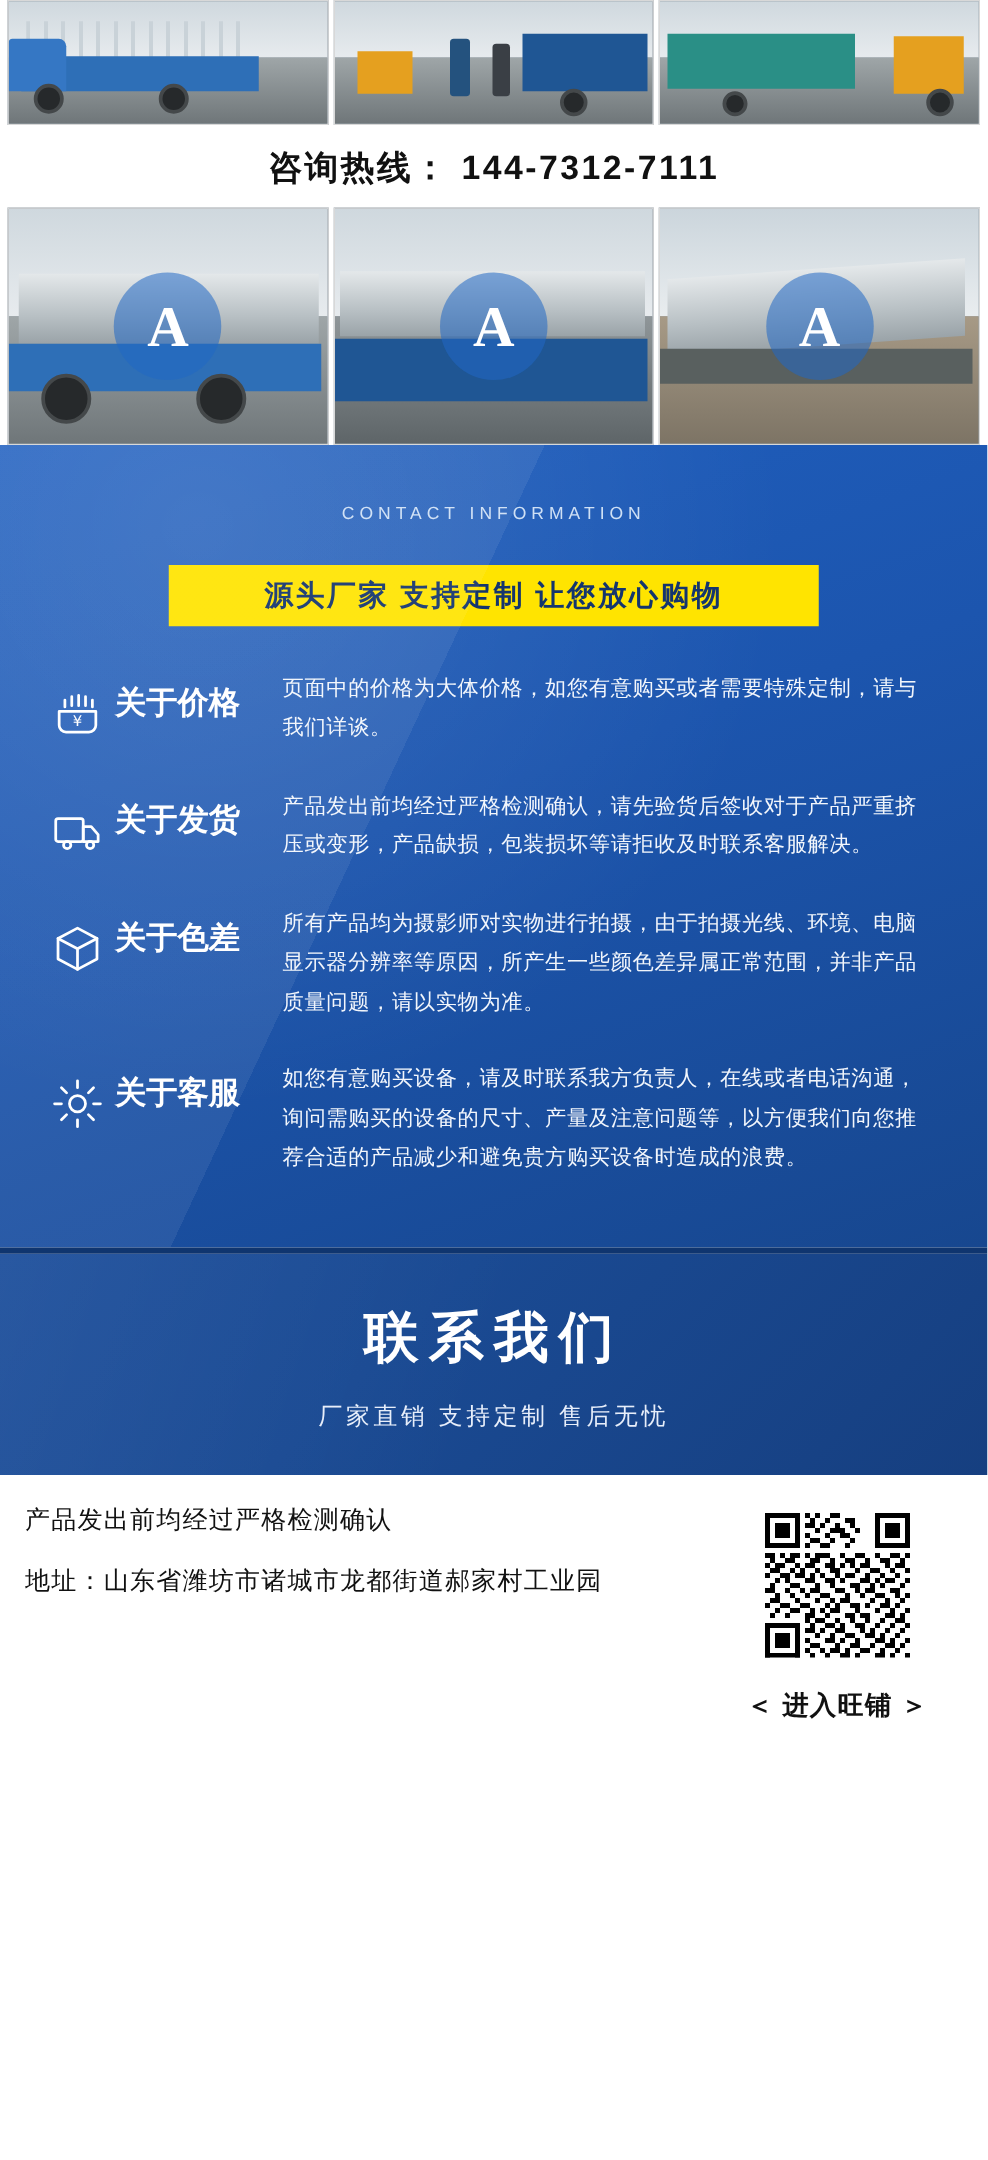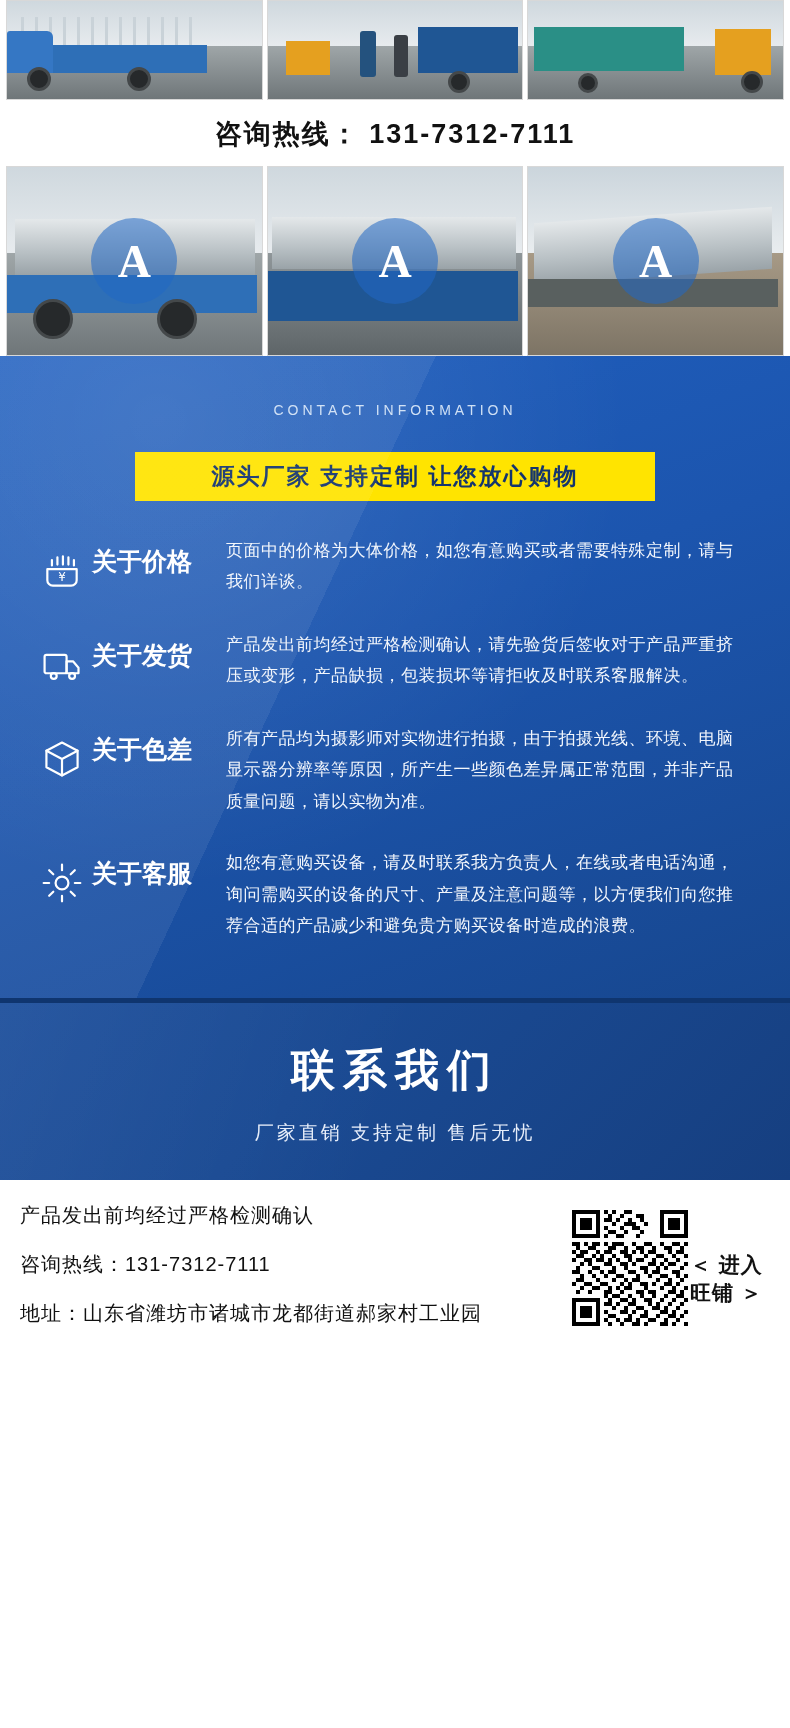--- a/index.html
+++ b/index.html
@@ -173,21 +173,21 @@
     font-size:20px;
     color:#111;
     margin-bottom:22px;
     letter-spacing:1px;
     white-space:nowrap;
   }
   .f-line:last-child { margin-bottom:0; }
   .f-right {
     width:200px;
     display:flex;
-    flex-direction:row;
+    flex-direction:column;
     align-items:center;
     justify-content:flex-start;
     padding-top:6px;
   }
   .qr {
     width:120px; height:120px;
     background:#fff;
     border:2px solid #fff;
   }
   .shop-link {
@@ -229,21 +229,21 @@
       <div class="sky"></div>
       <div class="ground"></div>
       <div class="truckbody" style="left:6px;top:26px;width:150px;height:44px;background:#2a8f86;"></div>
       <div class="forklift" style="right:12px;top:28px;width:56px;height:46px;"></div>
       <div class="wheel" style="right:20px;bottom:6px;width:22px;height:22px;"></div>
       <div class="wheel" style="left:50px;bottom:6px;width:20px;height:20px;"></div>
     </div>
 
   </div>
 
-  <div class="hotline">咨询热线： 131-7312-7111</div>
+  <div class="hotline">咨询热线： 144-7312-7111</div>
 
   <div class="strip lower">
 
     <div class="photo">
       <div class="sky"></div>
       <div class="ground"></div>
       <div class="silver" style="left:8px;top:52px;width:240px;height:56px;"></div>
       <div class="truckbody" style="left:0px;top:108px;width:250px;height:38px;"></div>
       <div class="wheel" style="left:26px;bottom:16px;width:40px;height:40px;"></div>
       <div class="wheel" style="left:150px;bottom:16px;width:40px;height:40px;"></div>
@@ -327,21 +327,20 @@
   </div>
 
   <div class="contact">
     <div class="contact-title">联系我们</div>
     <div class="contact-sub">厂家直销 支持定制 售后无忧</div>
   </div>
 
   <div class="footer">
     <div class="f-left">
       <div class="f-line">产品发出前均经过严格检测确认</div>
-      <div class="f-line">咨询热线：131-7312-7111</div>
       <div class="f-line">地址：山东省潍坊市诸城市龙都街道郝家村工业园</div>
     </div>
     <div class="f-right">
       <div class="qr">
         <svg viewBox="0 0 29 29" width="116" height="116" shape-rendering="crispEdges">
           <rect width="29" height="29" fill="#fff"></rect>
           <g fill="#000">
             <rect x="0" y="0" width="7" height="1"></rect>
               <rect x="0" y="6" width="7" height="1"></rect>
             <rect x="0" y="0" width="1" height="7"></rect>

